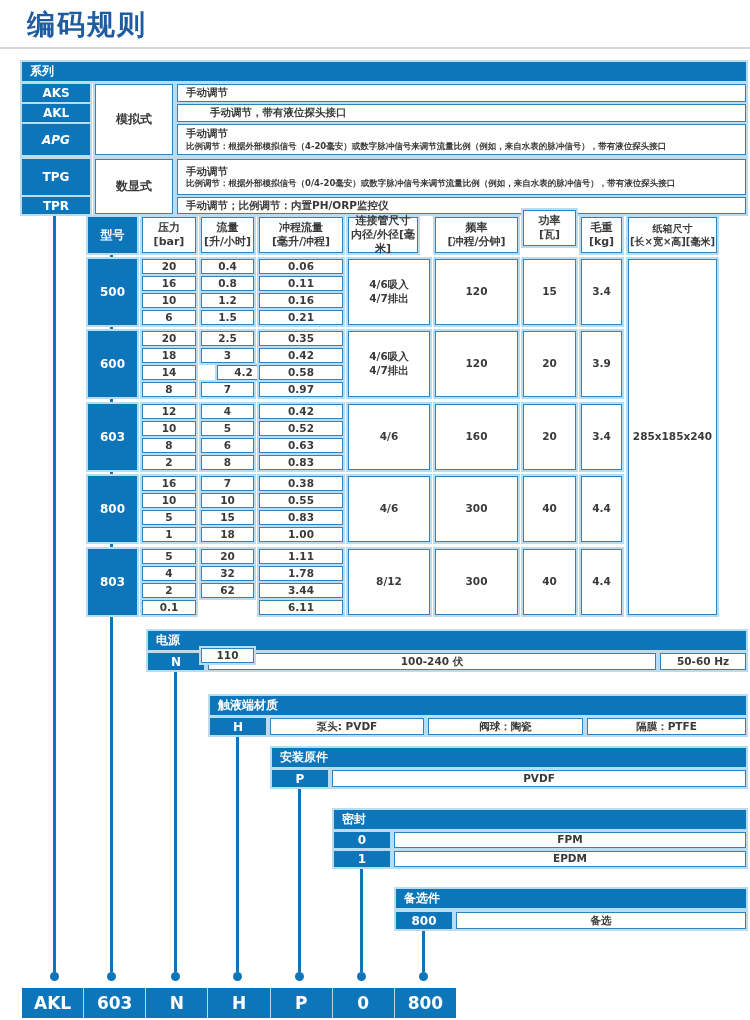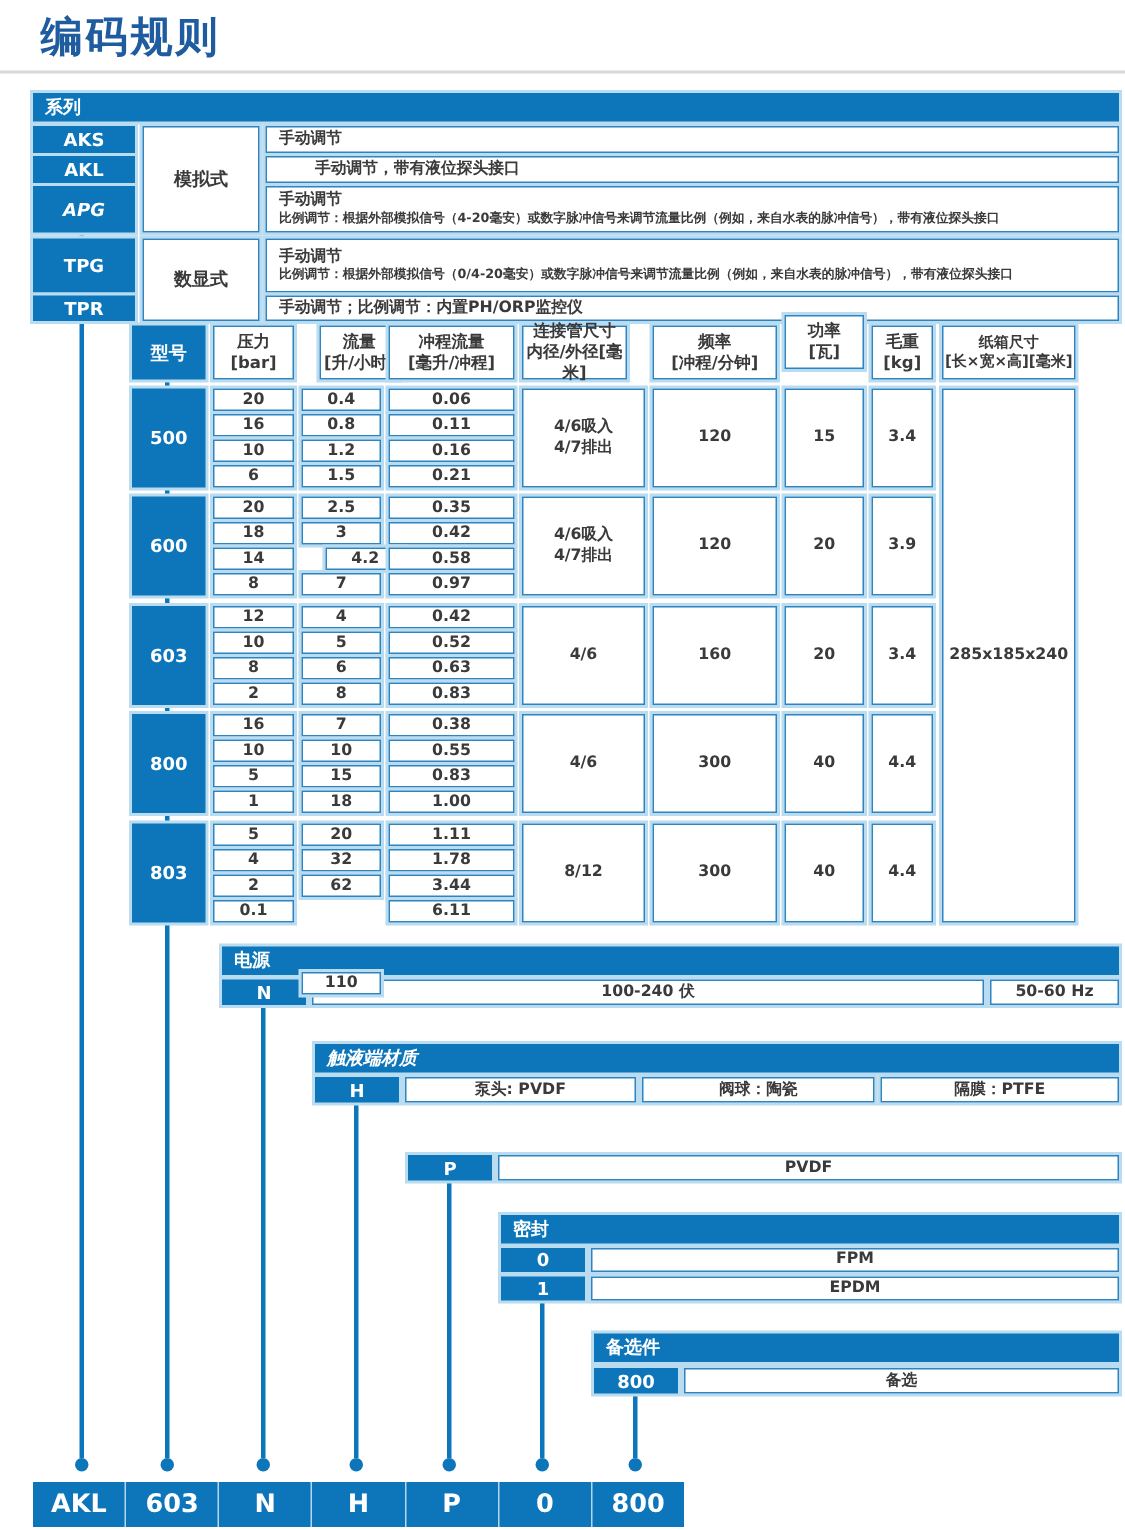--- a/index.html
+++ b/index.html
@@ -75,21 +75,21 @@
     <span>手动调节</span>
     <span class="small">比例调节：根据外部模拟信号（0/4-20毫安）或数字脉冲信号来调节流量比例（例如，来自水表的脉冲信号），带有液位探头接口</span>
   </div>
   <div class="abs cell left" style="left:177px;top:197px;width:569px;height:17px;">手动调节；比例调节：内置PH/ORP监控仪</div>
 
   <div class="abs key" style="left:88px;top:217px;width:49px;height:36px;font-size:12px;">型号</div>
   <div class="abs cell hdr" style="left:142px;top:217px;width:54px;height:36px;">
     <span>压力</span>
       <span>[bar]</span>
   </div>
-  <div class="abs cell hdr" style="left:201px;top:217px;width:53px;height:36px;margin-left:12px;">
+  <div class="abs cell hdr" style="left:201px;top:217px;width:53px;height:36px;">
     <span>流量</span>
       <span>[升/小时]</span>
   </div>
   <div class="abs cell hdr" style="left:259px;top:217px;width:84px;height:36px;">
     <span>冲程流量</span>
       <span>[毫升/冲程]</span>
   </div>
   <div class="abs cell hdr" style="left:348px;top:217px;width:70px;height:36px;">
     <span>连接管尺寸</span>
       <span>内径/外径[毫米]</span>
@@ -111,26 +111,27 @@
       <span>[长×宽×高][毫米]</span>
   </div>
 
   <div class="abs cell" style="left:628px;top:259px;width:89px;height:356px;">285x185x240</div>
 
   <div class="abs bar" style="left:148px;top:631px;width:598px;height:19px;">电源</div>
   <div class="abs key" style="left:148px;top:653px;width:56px;height:17px;">N</div>
   <div class="abs cell" style="left:208px;top:653px;width:448px;height:17px;">100-240 伏</div>
   <div class="abs cell" style="left:660px;top:653px;width:86px;height:17px;">50-60 Hz</div>
 
-  <div class="abs bar" style="left:210px;top:696px;width:536px;height:19px;font-style:italic;">触液端材质</div>
+  <div class="abs bar" style="left:210px;top:696px;width:536px;height:19px;">触液端材质</div>
   <div class="abs key" style="left:210px;top:718px;width:56px;height:17px;">H</div>
   <div class="abs cell" style="left:270px;top:718px;width:154px;height:17px;">泵头: PVDF</div>
   <div class="abs cell" style="left:428px;top:718px;width:155px;height:17px;">阀球：陶瓷</div>
   <div class="abs cell" style="left:587px;top:718px;width:159px;height:17px;">隔膜：PTFE</div>
 
+  <div class="abs bar" style="left:272px;top:748px;width:474px;height:19px;">安装原件</div>
   <div class="abs key" style="left:272px;top:770px;width:56px;height:17px;">P</div>
   <div class="abs bar" style="left:334px;top:810px;width:412px;height:19px;">密封</div>
 
   <div class="abs cell" style="left:332px;top:770px;width:414px;height:17px;">PVDF</div>
   <div class="abs key" style="left:334px;top:832px;width:56px;height:16px;">0</div>
   <div class="abs cell" style="left:394px;top:832px;width:352px;height:16px;">FPM</div>
   <div class="abs key" style="left:334px;top:851px;width:56px;height:16px;">1</div>
   <div class="abs cell" style="left:394px;top:851px;width:352px;height:16px;">EPDM</div>
 
   <div class="abs bar" style="left:396px;top:889px;width:350px;height:19px;">备选件</div>

